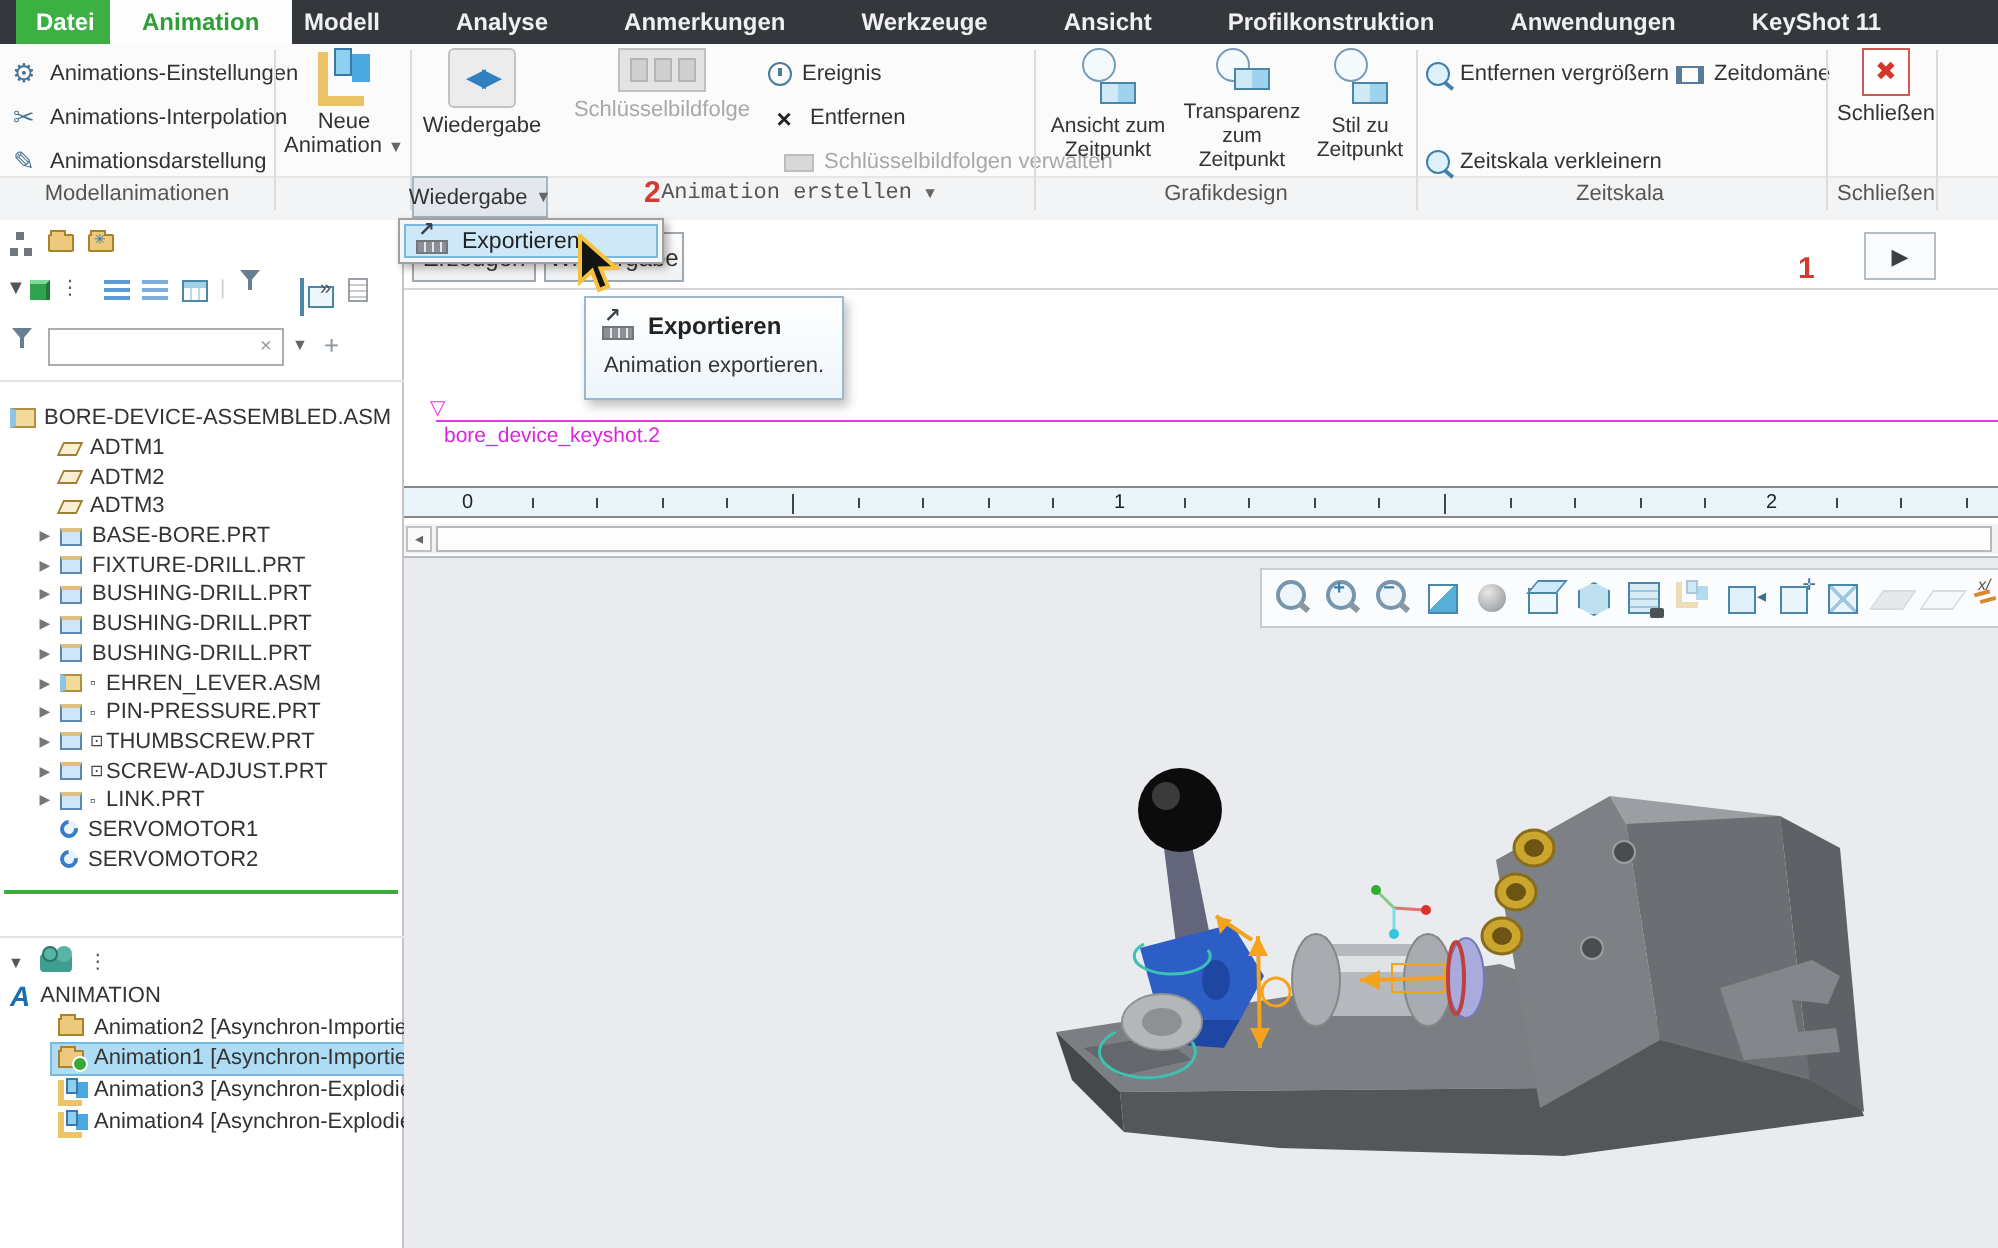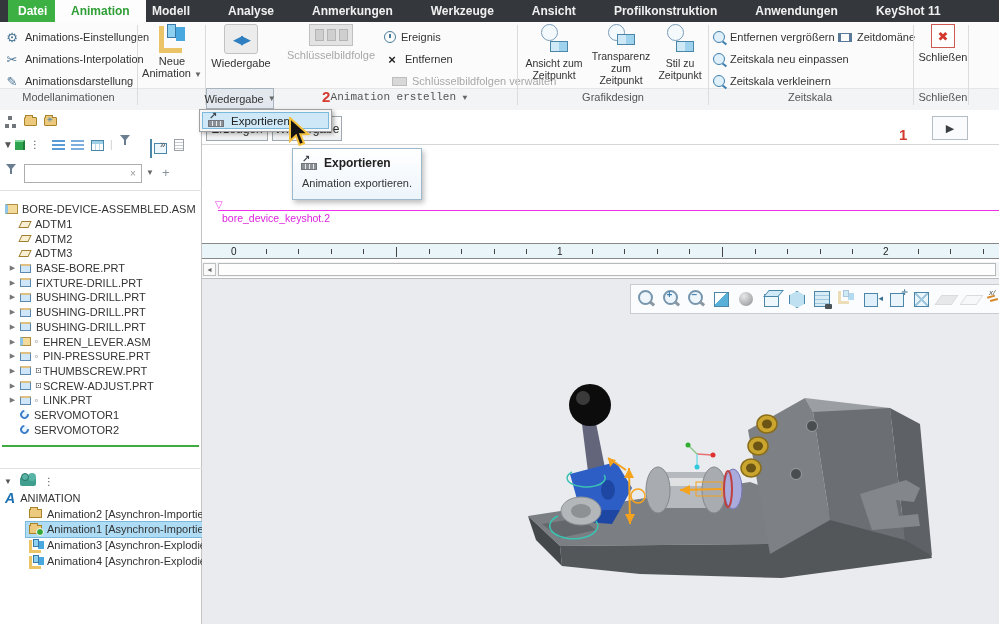--- a/index.html
+++ b/index.html
@@ -96,21 +96,21 @@
   .trow.expand .tw { visibility:visible; }
   .trow .pfx { font-size:8px; color:#444; width:0; overflow:visible; margin-right:1px; }
   .trow.haspfx .pfx { width:7px; }
   .ti { display:inline-block; width:11px; height:9px; margin:0 4px 0 1px; flex:none; }
   .v-asm .ti { background:#f2da9a; border:1px solid #b09040; border-left:3px solid #8ec4e8; }
   .v-datum .ti { width:10px; height:7px; background:#f8eed2; border:1px solid #a08030; transform:skewX(-25deg); }
   .v-part .ti { background:#cfe6f8; border:1px solid #5a88b0; border-top:2px solid #dfc080; }
   .v-servo .ti { width:9px; height:9px; border:2px solid #3a7cc8; border-radius:50%; border-top-color:transparent; transform:rotate(40deg); background:#eaf4fc; }
   .troot { padding-left:4px; }
   .troot .ti { width:13px; height:10px; }
-  .tindent2 { padding-left:6px; }
+  .tindent2 { padding-left:16px; }
   #greenline { position:absolute; left:2px; width:197px; height:2px; background:#3faa3f; }
 
   
   #animsec { position:absolute; left:0; top:362px; width:202px; }
   .an-head { height:16px; display:flex; align-items:center; font-size:11px; color:#333; padding-left:5px; gap:5px; }
   .a-letter { color:#1a6fb0; font-weight:bold; font-size:14px; font-style:italic; }
   .arow { height:15.6px; display:flex; align-items:center; font-size:11px; color:#333; padding-left:26px; gap:5px; white-space:nowrap; }
   .arow .sel-wrap { display:flex; align-items:center; gap:5px; padding:0 3px; height:15px; }
   .arow.selected .sel-wrap { background:#aedcf4; outline:1px solid #7ab8dc; }
   .v-folder .a-ic, .v-folder-new .a-ic { position:relative; width:13px; height:9px; background:#ecc97c; border:1px solid #a8832a; flex:none; }
@@ -246,24 +246,20 @@
     <div class="bigbtn" style="left:655px;width:50px;font-size:10.5px;">
       <span class="gd-ic"></span>
       <span class="cap">Stil zu Zeitpunkt</span>
     </div>
     <div class="grp-label" style="left:521px;width:184px;">Grafikdesign</div>
     <div class="rib-sep" style="left:708px;"></div>
 
     <div class="rib-item" style="left:713px;top:5px;">
       <span class="zs-ic"></span>
       <span>Entfernen vergrößern</span>
-    </div>
-    <div class="rib-item" style="left:713px;top:27px;">
-      <span class="zs-ic"></span>
-      <span>Zeitskala neu einpassen</span>
     </div>
     <div class="rib-item" style="left:713px;top:49px;">
       <span class="zs-ic"></span>
       <span>Zeitskala verkleinern</span>
     </div>
     <div class="rib-item" style="left:838px;top:5px;">
       <span class="zd-ic"></span>
       <span>Zeitdomäne</span>
     </div>
     <div class="grp-label" style="left:708px;width:204px;">Zeitskala</div>

